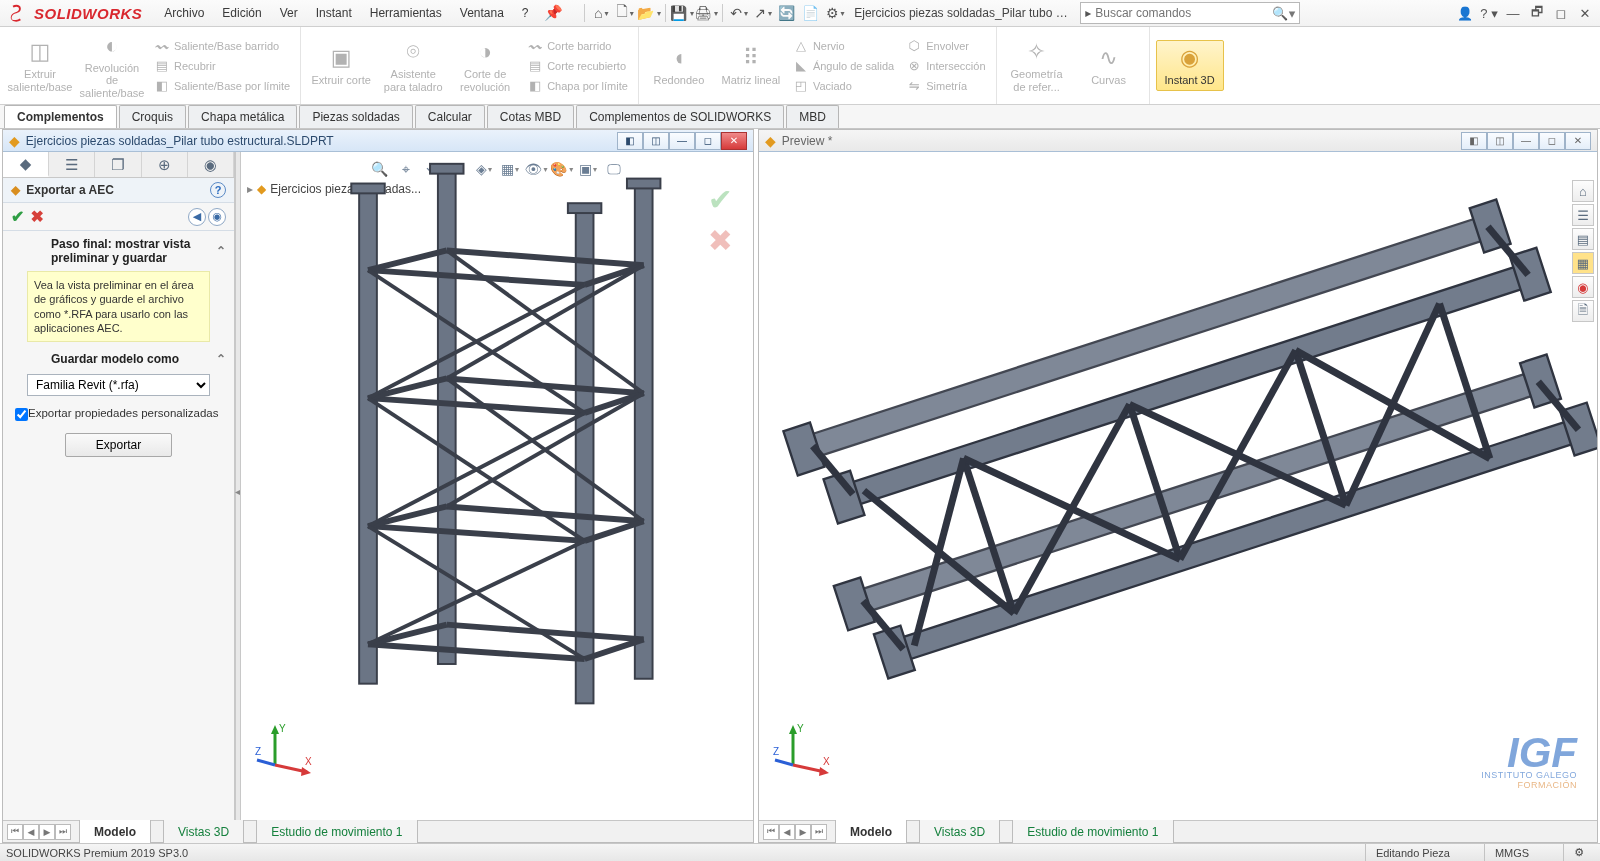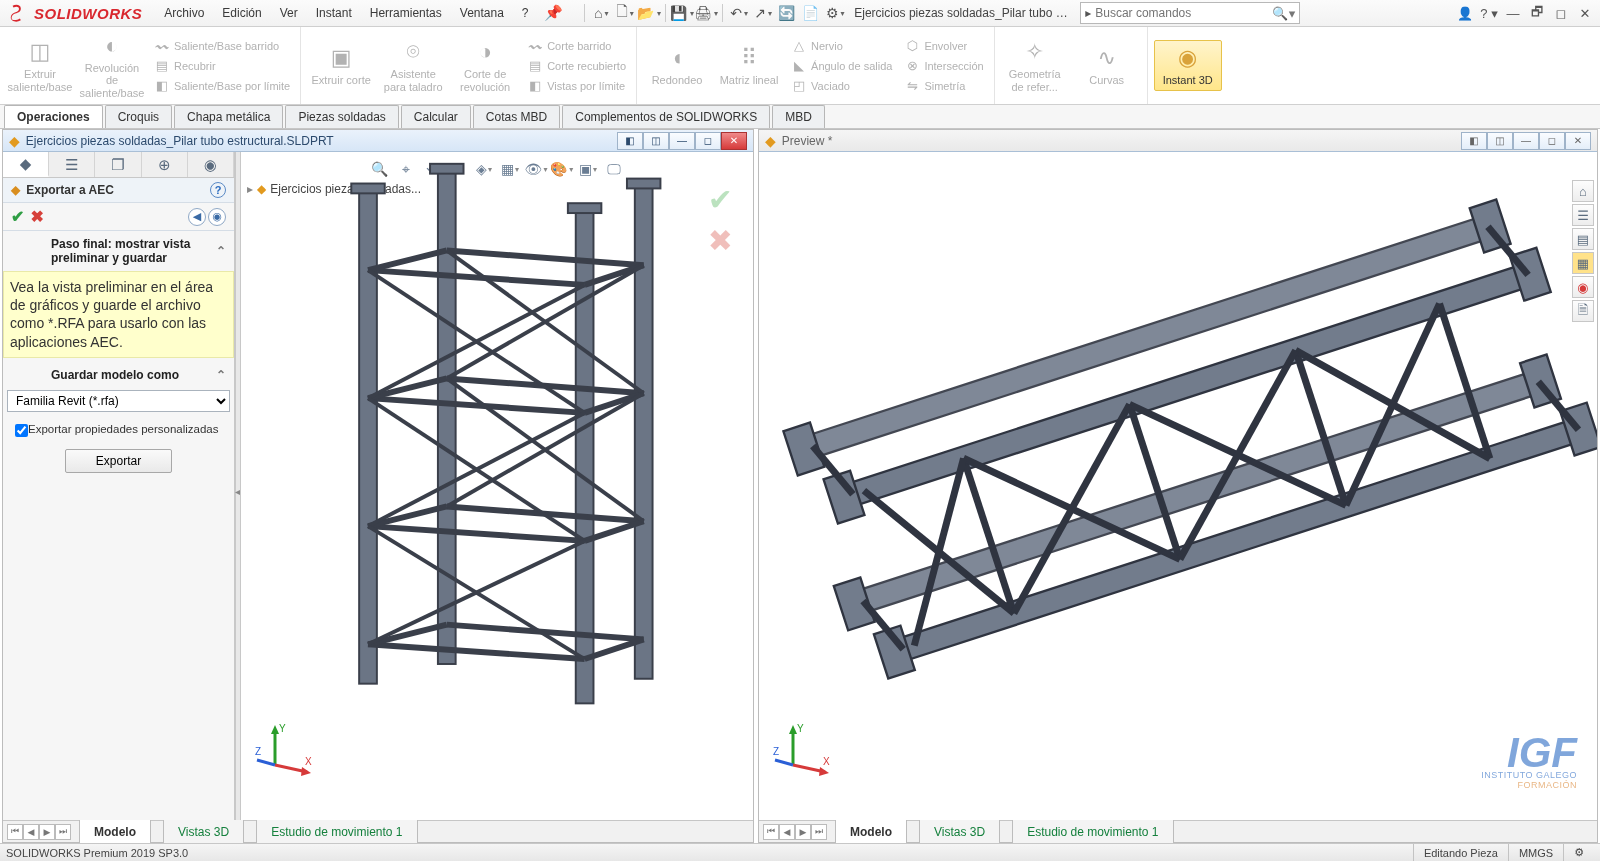--- a/index.html
+++ b/index.html
@@ -73,35 +73,35 @@
 .prop-tabs span.active { background:#fff; border-bottom:2px solid #fff; }
 .prop-header { display:flex; align-items:center; gap:6px; padding:4px 8px; font-weight:bold; color:#333; background:#eef3f8; border-bottom:1px solid #d5dde6;}
 .prop-header .help { margin-left:auto; width:16px;height:16px;border:1px solid #5a8ac6;border-radius:50%;color:#2a6bbf;font-size:11px;display:flex;align-items:center;justify-content:center;}
 .prop-actions { display:flex; align-items:center; gap:6px; padding:4px 8px; border-bottom:1px solid #d5dde6;}
 .prop-actions .ok { color:#2f9e44; font-size:16px; font-weight:bold;}
 .prop-actions .cancel { color:#d6403a; font-size:16px; font-weight:bold;}
 .prop-actions .navbtns { margin-left:auto; display:flex; gap:2px;}
 .prop-actions .navbtns span { width:18px;height:18px;border:1px solid #8fa8c6;border-radius:50%;display:flex;align-items:center;justify-content:center;font-size:11px;color:#3a6aa5;background:#fff;}
 .section-title { padding:6px 8px 2px; font-weight:bold; color:#222; display:flex; align-items:center;margin-left:40px;}
 .section-title .coll { margin-left:auto; color:#777;}
-.hint-box { margin:4px 0; padding:6px; background:#ffffcc; border:1px solid #e9e9a8; font-size:14px; line-height:1.3; color:#333;}
-.dropdown { margin:6px 4px; }
+.hint-box { margin:4px 24px; padding:6px; background:#ffffcc; border:1px solid #e9e9a8; font-size:11px; line-height:1.3; color:#333;}
+.dropdown { margin:6px 24px; }
 .dropdown select { width:100%; font-size:12px; padding:2px 4px; border:1px solid #aab3bd; background:#fff;}
 .chk-row { display:flex; align-items:flex-start; padding:4px 12px; font-size:11.5px; line-height:1.3;}
 .chk-row input { margin-top:2px;}
 .export-btn { margin:8px auto; display:block; padding:4px 30px; background:linear-gradient(#fafafa,#e9e9e9); border:1px solid #a8a8a8; border-radius:2px; font-size:12px;}
 .splitter { width:6px; background:#e8e8e8; border-left:1px solid #c8c8c8; border-right:1px solid #c8c8c8; cursor:col-resize; position:relative;}
 .splitter::after{content:"◂";position:absolute;top:50%;left:-1px;font-size:10px;color:#888;}
 
 
 .right-tools { position:absolute; top:28px; right:3px; width:22px; display:flex; flex-direction:column; gap:2px; z-index:5;}
 .right-tools span { width:22px;height:22px;border:1px solid #c7c7c7;background:linear-gradient(#fdfdfd,#ededed);display:flex;align-items:center;justify-content:center;font-size:13px;color:#5a6b7e;}
 
 
-.statusbar { position:absolute; left:0; right:0; bottom:0; height:18px; background:linear-gradient(#f5f5f5,#e7e7e7); border-top:1px solid #c7c7c7; display:flex; align-items:center; font-size:11px; color:#444; padding:0 6px;}
+.statusbar { position:absolute; left:0; right:0; bottom:0; height:18px; background:linear-gradient(#f5f5f5,#e7e7e7); border-top:1px solid #c7c7c7; display:flex; align-items:center; font-size:11px; color:#444; padding:0 6px;gap:24px;}
 .statusbar .seg { border-left:1px solid #c3c3c3; padding:0 10px; height:100%; display:flex; align-items:center;}
 .statusbar .spacer { flex:1; }
 
 
 .model-svg { position:absolute; inset:0; }
 </style>
 </head>
 <body>
 
 <div class="titlebar">
@@ -194,21 +194,21 @@
       <div>
           <span class="ic">〰</span>
           <span>Corte barrido</span>
         </div>
       <div>
           <span class="ic">▤</span>
           <span>Corte recubierto</span>
         </div>
       <div>
           <span class="ic">◧</span>
-          <span>Vistas por límite</span>
+          <span>Chapa por límite</span>
         </div>
     </div>
   </div>
   <div class="rgroup">
     <div class="rbtn-big">
         <span class="ic">◖</span>
         <span>Redondeo</span>
       </div>
     <div class="rbtn-big">
         <span class="ic">⠿</span>
@@ -255,21 +255,21 @@
   </div>
   <div class="rgroup" style="border-right:none;">
     <div class="rbtn-big instant enabled">
         <span class="ic" style="color:#d9a23a;">◉</span>
         <span>Instant 3D</span>
       </div>
   </div>
 </div>
 
 <div class="ctabs">
-  <div class="tab active">Operaciones</div>
+  <div class="tab active">Complementos</div>
   <div class="tab">Croquis</div>
   <div class="tab">Chapa metálica</div>
   <div class="tab">Piezas soldadas</div>
   <div class="tab">Calcular</div>
   <div class="tab">Cotas MBD</div>
   <div class="tab">Complementos de SOLIDWORKS</div>
   <div class="tab">MBD</div>
 </div>
 
 <div class="workspace">

